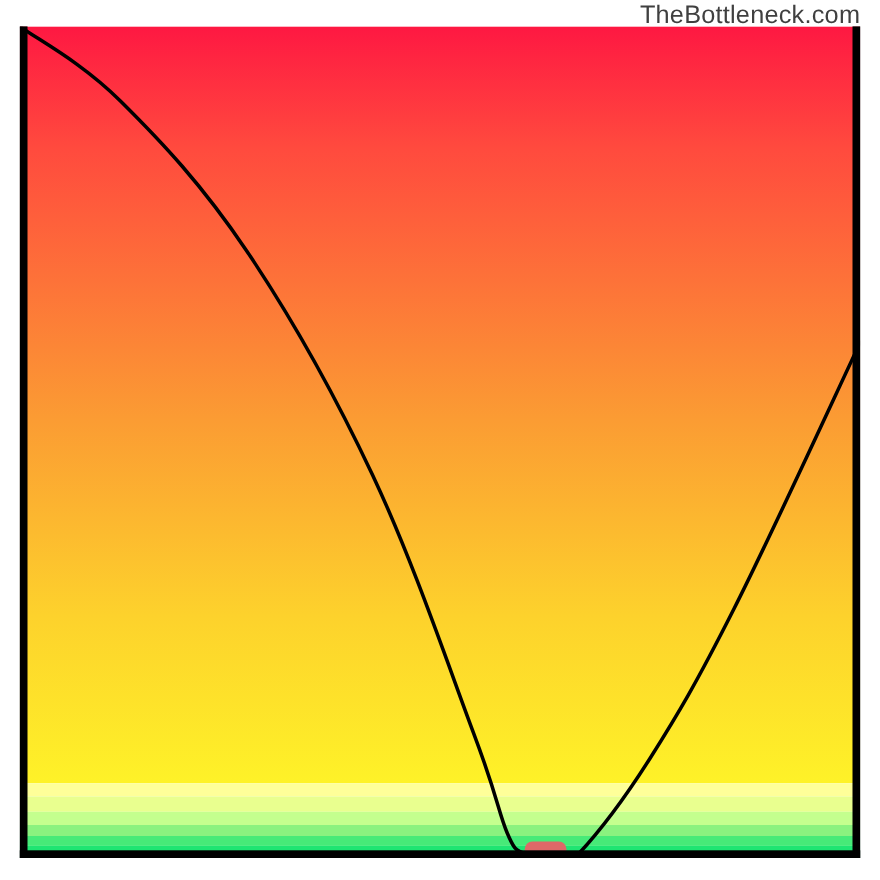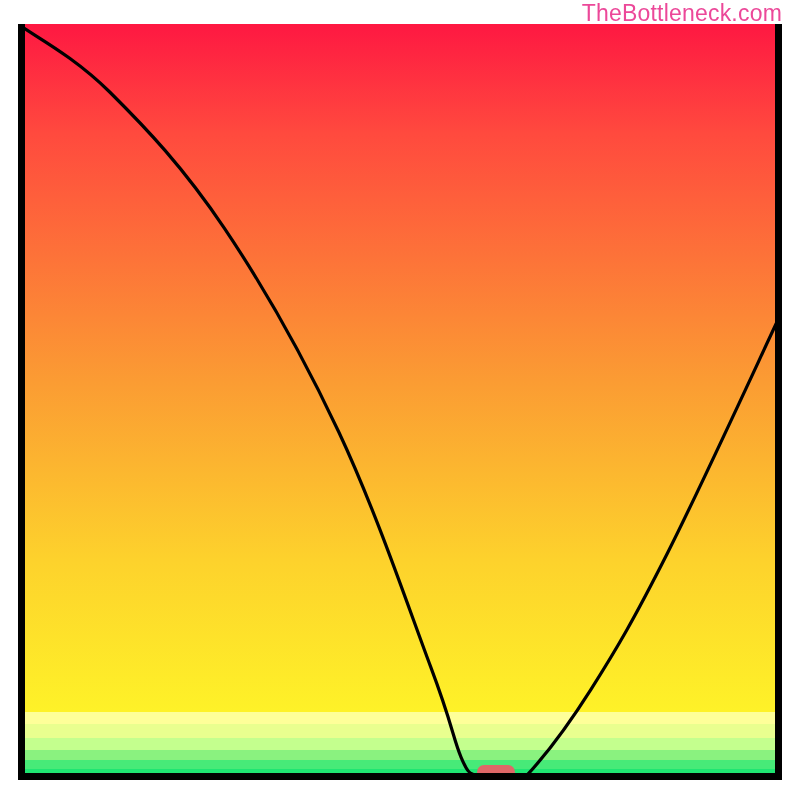--- a/index.html
+++ b/index.html
@@ -65,21 +65,21 @@
   .marker {
     position: absolute;
     border-radius: 999px;
   }
 </style>
 </head>
 <body>
 
 <div class="frame">
 
-  <div class="watermark" style="color: #ec4899;">TheBottleneck.com</div>
+  <div class="watermark" style="color: #404040;">TheBottleneck.com</div>
 
   <div class="plot-area">
 
     <div class="gradient-stack">
       <div class="grad-main" style="height: 687.96px; background: linear-gradient(rgb(254, 24, 66) 0%, rgb(255, 74, 62) 16%, rgb(251, 156, 51) 52%, rgb(253, 210, 44) 78%, rgb(254, 242, 40) 100%);"></div>
       <div class="band" style="top: 687.96px; height: 12.096px; background: rgb(254, 255, 153);"></div>
       <div class="band" style="top: 700.056px; height: 13.608px; background: rgb(233, 255, 143);"></div>
       <div class="band" style="top: 713.664px; height: 12.096px; background: rgb(196, 255, 142);"></div>
       <div class="band" style="top: 725.76px; height: 10.584px; background: rgb(138, 242, 127);"></div>
       <div class="band" style="top: 736.344px; height: 9.072px; background: rgb(71, 234, 120);"></div>

